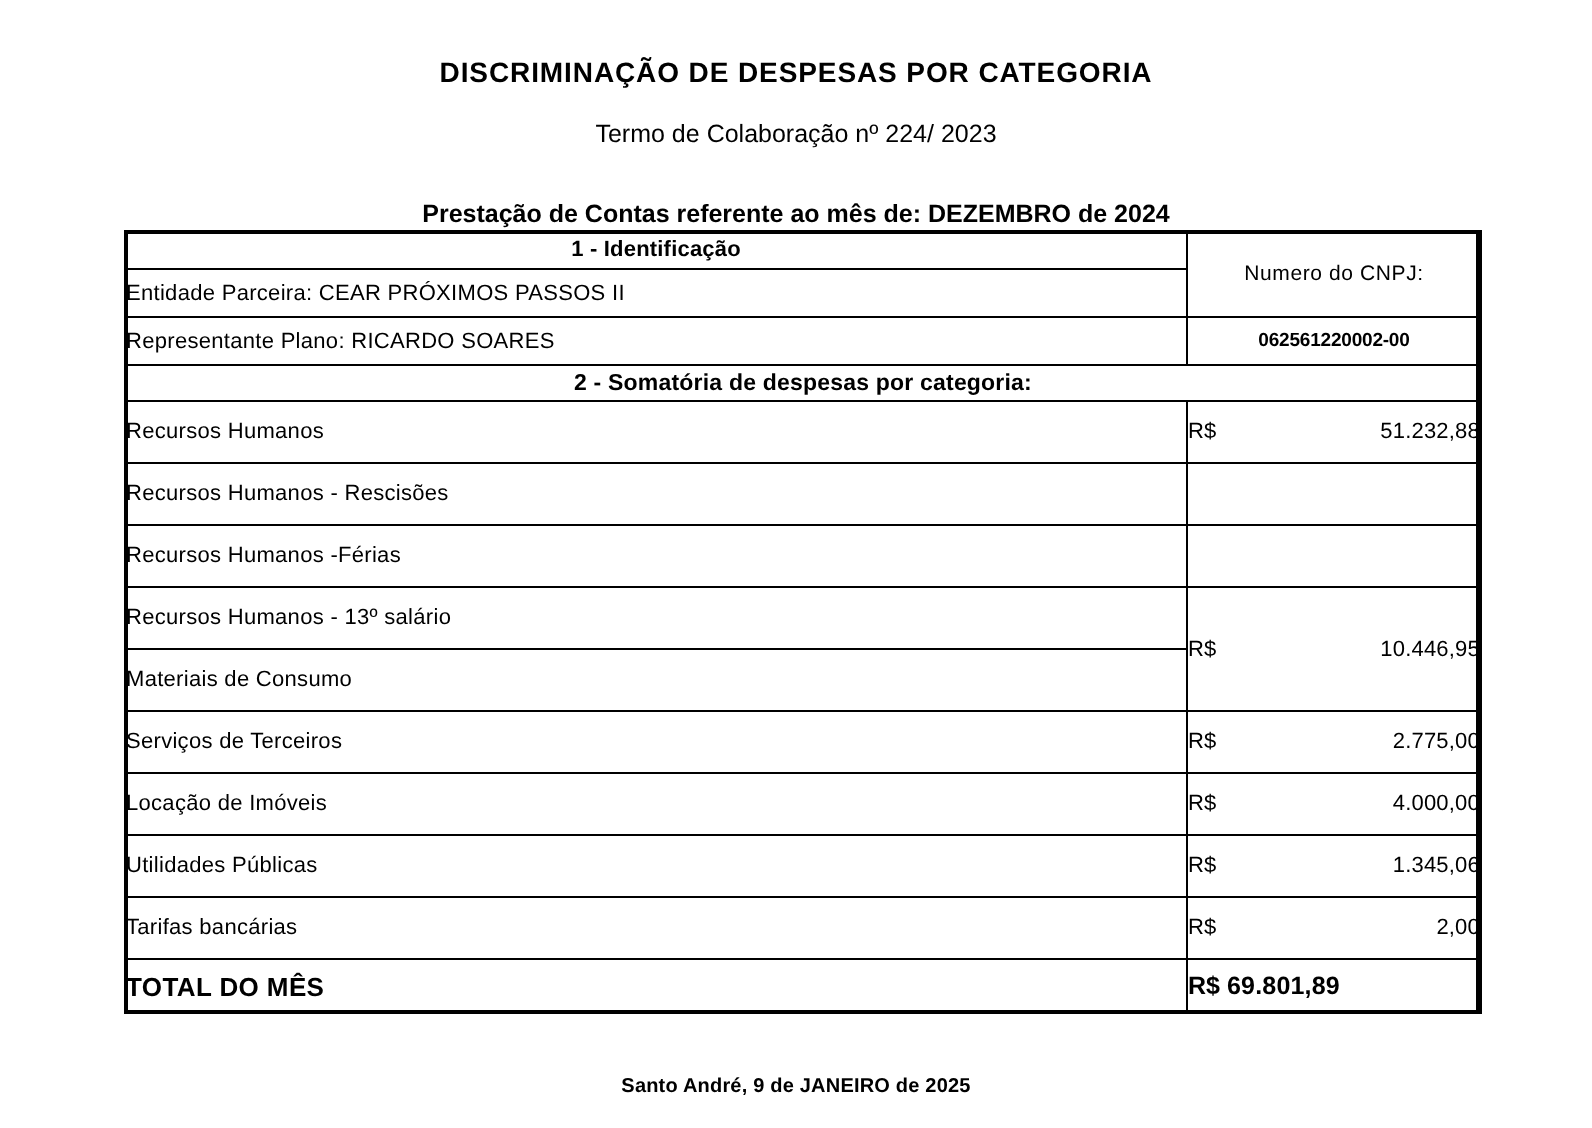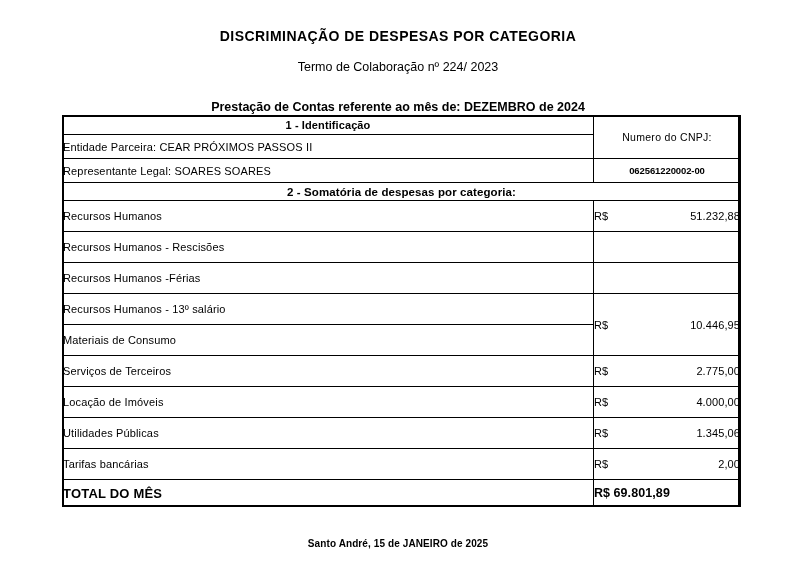--- a/index.html
+++ b/index.html
@@ -219,21 +219,21 @@
         <tr>
           <td class="section-head">1 - Identificação</td>
           <td class="cnpj-label" rowspan="2">Numero do CNPJ:</td>
         </tr>
 
         <tr>
           <td class="ident-row">Entidade Parceira: CEAR PRÓXIMOS PASSOS II</td>
         </tr>
 
         <tr>
-          <td class="ident-row">Representante Legal: SOARES SOARES</td>
+          <td class="ident-row">Representante Plano: RICARDO SOARES</td>
           <td class="cnpj-value">062561220002-00</td>
         </tr>
 
         <tr>
           <td class="section-head-2" colspan="2">2 -  Somatória de despesas por categoria:</td>
         </tr>
 
         <tr>
           <td class="exp-label">Recursos Humanos</td>
           <td class="exp-value">
@@ -326,15 +326,15 @@
               <span class="amt">69.801,89</span>
             </span>
           </td>
         </tr>
 
       </tbody>
     </table>
   </div>
 
 
-  <div class="signature-line">Santo André, 15 de JANEIRO de 2025</div>
+  <div class="signature-line">Santo André, 9 de JANEIRO de 2025</div>
 
 </div>
 
 </body></html>

